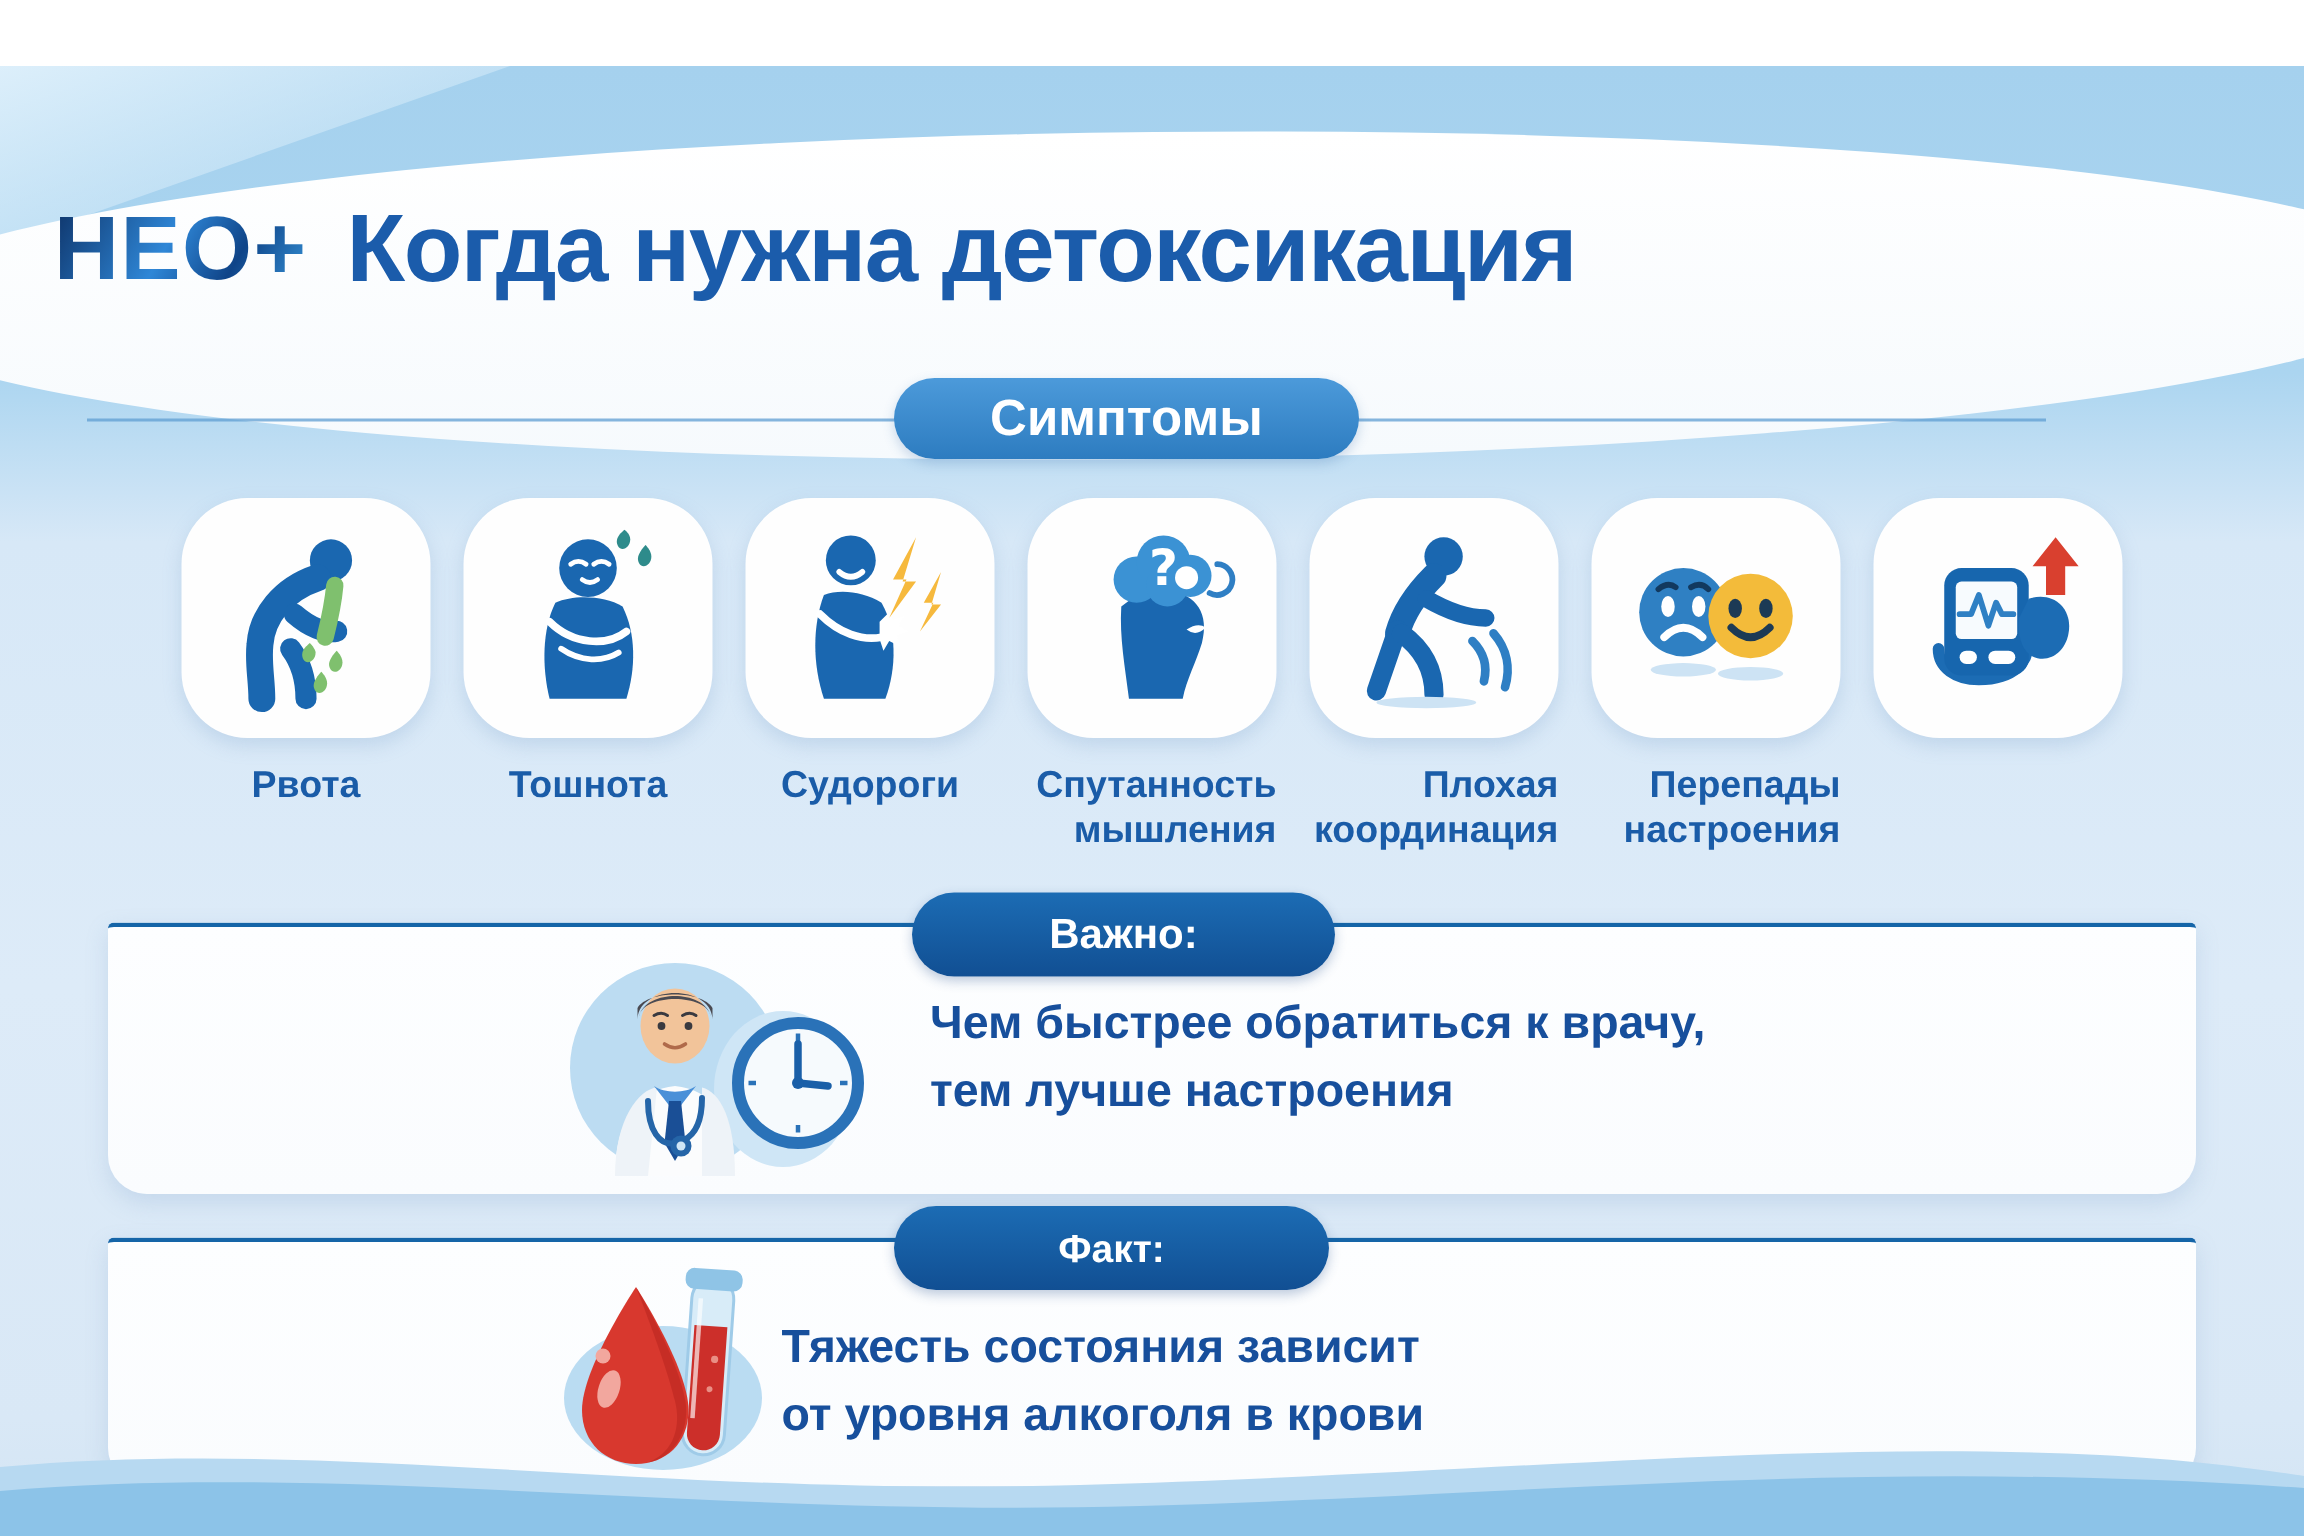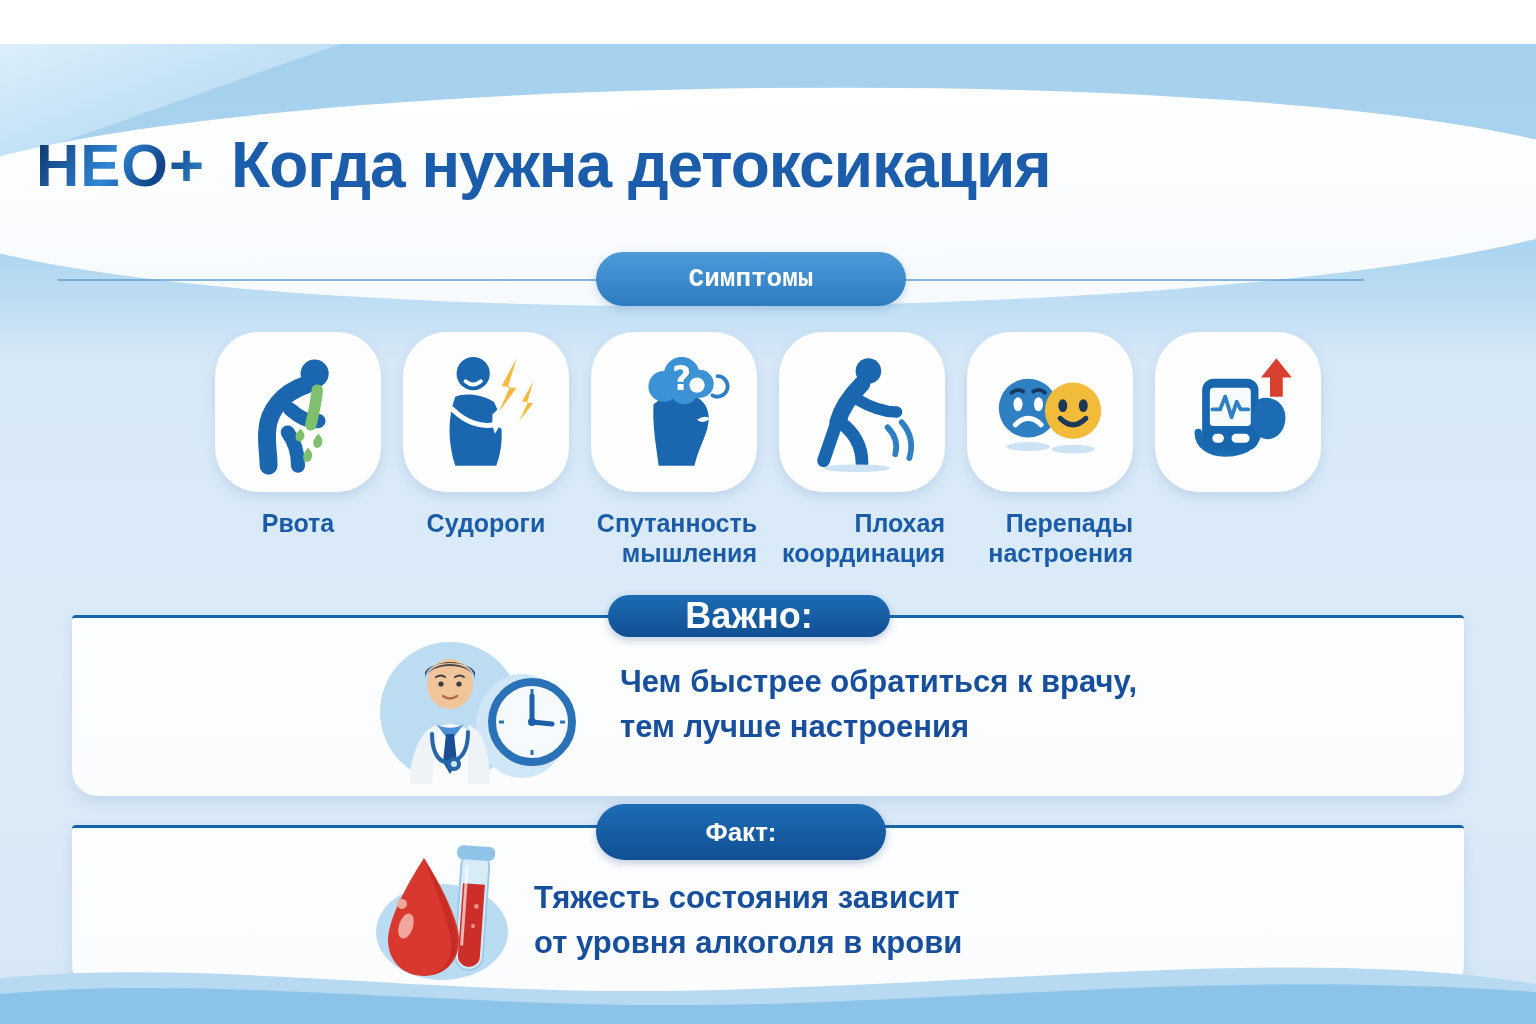--- a/index.html
+++ b/index.html
@@ -17,24 +17,24 @@
   .logo{font-size:60px;font-weight:bold;letter-spacing:1px;
         background:linear-gradient(120deg,#0c2f63 0%,#2f87d7 45%,#0f4488 70%,#3a9be0 100%);
         -webkit-background-clip:text;background-clip:text;color:transparent;
         text-shadow:none;}
   .title{font-size:64px;font-weight:bold;color:#1b5cab;letter-spacing:-1px;}
 
   
   .divider{position:absolute;top:235px;left:58px;width:1306px;height:2px;background:#5f9ed2;opacity:.75;}
   .pill{position:absolute;display:flex;align-items:center;justify-content:center;
         color:#ffffff;font-weight:bold;border-radius:30px;}
-  .pill-symptoms{left:596px;top:208px;width:310px;height:54px;font-size:26px;
-        background:linear-gradient(180deg,#4c9ada,#2d7cc0);box-shadow:0 3px 8px rgba(60,110,170,.25);font-family:Liberation Mono, monospace;}
+  .pill-symptoms{left:596px;top:208px;width:310px;height:54px;font-size:34px;
+        background:linear-gradient(180deg,#4c9ada,#2d7cc0);box-shadow:0 3px 8px rgba(60,110,170,.25);}
   .pill-dark{background:linear-gradient(180deg,#1c6cb4,#114f93);box-shadow:0 3px 8px rgba(40,80,140,.3);}
-  .pill-important{left:608px;top:551px;width:282px;height:42px;font-size:36px;}
+  .pill-important{left:608px;top:551px;width:282px;height:56px;font-size:28px;}
   .pill-fact{left:596px;top:760px;width:290px;height:56px;font-size:26px;}
 
   
   .symptoms-row{position:absolute;top:288px;left:0;width:1536px;display:flex;justify-content:center;gap:22px;}
   .symptom{width:166px;display:flex;flex-direction:column;align-items:center;}
   .symptom-card{width:166px;height:160px;background:#fefefe;border-radius:44px;
         box-shadow:0 5px 12px rgba(130,165,205,.28);display:flex;align-items:center;justify-content:center;}
   .symptom-card svg{width:128px;height:128px;}
   .symptom-label{margin-top:16px;font-size:25px;font-weight:bold;color:#1a5ca8;text-align:right;line-height:1.2;}
 
@@ -77,20 +77,36 @@
           <path d="M42,66 C48,74 50,82 50,92" stroke="#1a67b0" stroke-width="11" fill="none" stroke-linecap="round"></path>
           <path d="M65,33 C64,44 62,52 60,60" stroke="#7fc06e" stroke-width="9" fill="none" stroke-linecap="round"></path>
           <path d="M55,68 C55,71 53,73 51,73 C49,73 48,71 48,69 C48,66 52,63 52,63 C52,63 55,66 55,68 Z" fill="#7fc06e"></path>
           <path d="M69,73 C69,76 67,78 65,78 C63,78 62,76 62,74 C62,71 66,67 66,67 C66,67 69,70 69,73 Z" fill="#7fc06e"></path>
           <path d="M61,84 C61,87 59,89 57,89 C55,89 54,87 54,85 C54,82 58,78 58,78 C58,78 61,81 61,84 Z" fill="#7fc06e"></path>
         </svg>
       </div>
       <div class="symptom-label">Рвота</div>
     </div>
 
+    <div class="symptom">
+      <div class="symptom-card">
+        <svg viewBox="0 0 100 100">
+          <circle cx="50" cy="24" r="15" fill="#1a67b0"></circle>
+          <path d="M41,22 q4,-3 8,0" stroke="#ffffff" stroke-width="2.5" fill="none" stroke-linecap="round"></path>
+          <path d="M53,22 q4,-3 8,0" stroke="#ffffff" stroke-width="2.5" fill="none" stroke-linecap="round"></path>
+          <path d="M47,30 q4,3 8,0" stroke="#ffffff" stroke-width="2.5" fill="none" stroke-linecap="round"></path>
+          <path d="M33,42 C26,56 26,76 30,92 L70,92 C75,76 75,58 68,44 C58,38 42,38 33,42 Z" fill="#1a67b0"></path>
+          <path d="M30,52 C42,64 60,65 70,57" stroke="#ffffff" stroke-width="4" fill="none" stroke-linecap="round"></path>
+          <path d="M36,66 C46,73 58,73 66,68" stroke="#ffffff" stroke-width="3" fill="none" stroke-linecap="round"></path>
+          <path d="M72,9 C72,12 70,14 68,14 C66,14 65,12 65,10 C65,7 69,4 69,4 C69,4 72,6 72,9 Z" fill="#2e8b8b"></path>
+          <path d="M83,18 C83,21 81,23 79,23 C77,23 76,21 76,19 C76,16 80,12 80,12 C80,12 83,15 83,18 Z" fill="#2e8b8b"></path>
+        </svg>
+      </div>
+      <div class="symptom-label">Тошнота</div>
+    </div>
 
     <div class="symptom">
       <div class="symptom-card">
         <svg viewBox="0 0 100 100">
           <circle cx="40" cy="20" r="13" fill="#1a67b0"></circle>
           <path d="M34,26 q6,5 12,0" stroke="#ffffff" stroke-width="3" fill="none" stroke-linecap="round"></path>
           <path d="M26,38 C20,54 20,74 26,92 L58,92 C64,76 64,56 56,42 C46,36 34,35 26,38 Z" fill="#1a67b0"></path>
           <path d="M24,48 C34,58 46,62 56,60" stroke="#ffffff" stroke-width="4" fill="none" stroke-linecap="round"></path>
           <path d="M55,52 l5,-5 l2,4 l6,-2 l-3,5 l5,3 l-6,2 l2,6 l-6,-3 l-3,5 l-2,-6 Z" fill="#ffffff"></path>
           <path d="M74,8 L62,30 L69,30 L60,50 L74,31 L67,31 Z" fill="#f6b93d"></path>
@@ -220,21 +236,21 @@
         <line x1="102" y1="24" x2="102" y2="104" stroke="#ffffff" stroke-width="3" opacity=".65"></line>
         <circle cx="114" cy="64" r="2.4" fill="#e98f85"></circle>
         <circle cx="112" cy="84" r="2" fill="#e98f85"></circle>
       </g>
 
       <path d="M62,16 C62,16 26,70 26,98 C26,120 42,134 62,134 C82,134 97,120 97,98 C97,70 62,16 62,16 Z" fill="#d8382e"></path>
       <path d="M62,16 C62,16 90,62 95,92 C98,114 86,130 70,133 C88,126 92,108 88,92 C82,66 62,16 62,16 Z" fill="#b8251f" opacity=".55"></path>
       <ellipse cx="44" cy="84" rx="7" ry="13" fill="#f2a79e" transform="rotate(18 44 84)"></ellipse>
       <circle cx="40" cy="62" r="5" fill="#f2a79e"></circle>
     </svg>
-    <div class="info-text" style="left:462px;top:48px;">
+    <div class="info-text" style="left:449px;top:48px;">
       <div>Тяжесть состояния зависит</div>
       <div>от уровня алкоголя в крови</div>
     </div>
   </div>
   <div class="pill pill-dark pill-fact">Факт:</div>
 
   <svg class="bottom-wave" viewBox="0 0 1536 104" preserveAspectRatio="none">
     <path d="M0,14 C220,-6 430,34 720,26 C1000,18 1200,-4 1400,6 C1460,9 1510,16 1536,20 L1536,104 L0,104 Z" fill="#b7d9f1"></path>
     <path d="M0,30 C230,10 470,48 760,40 C1040,32 1240,8 1536,28 L1536,104 L0,104 Z" fill="#8cc3e8"></path>
   </svg>

